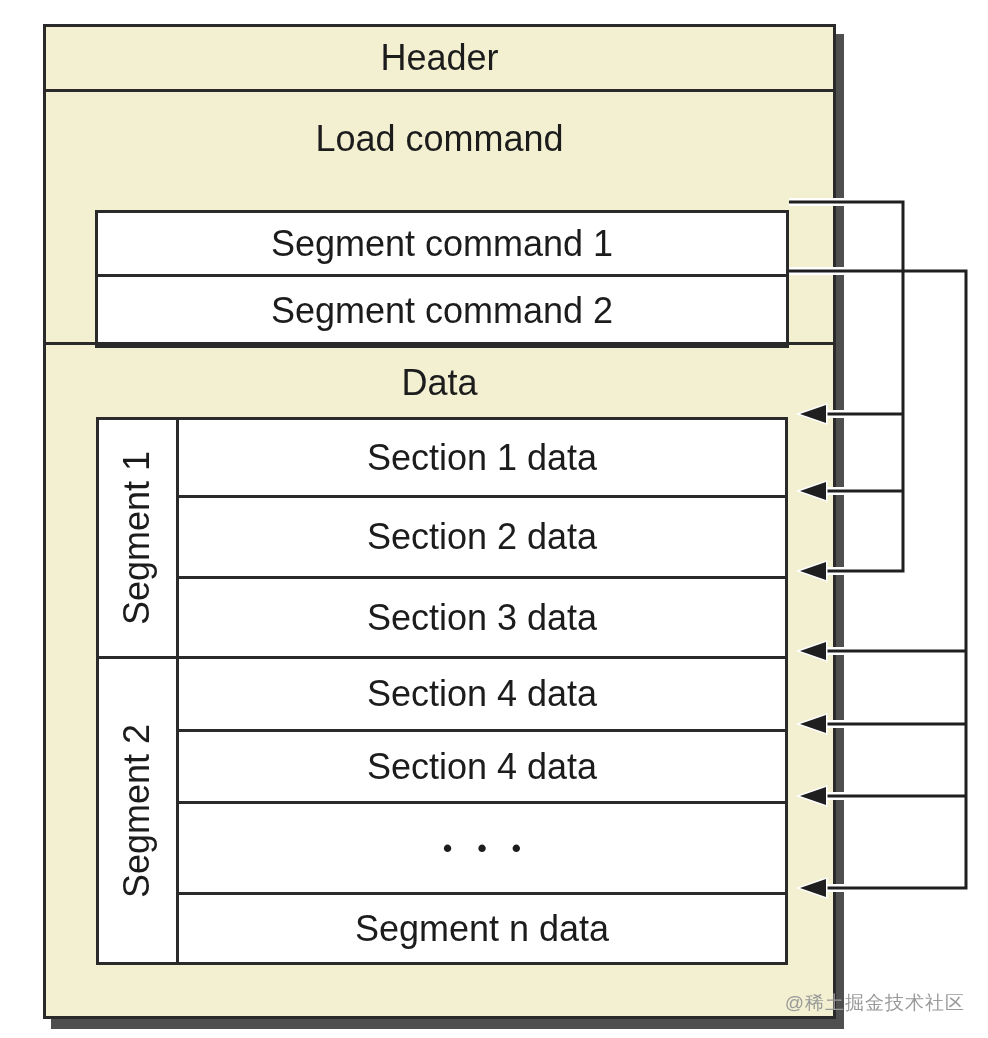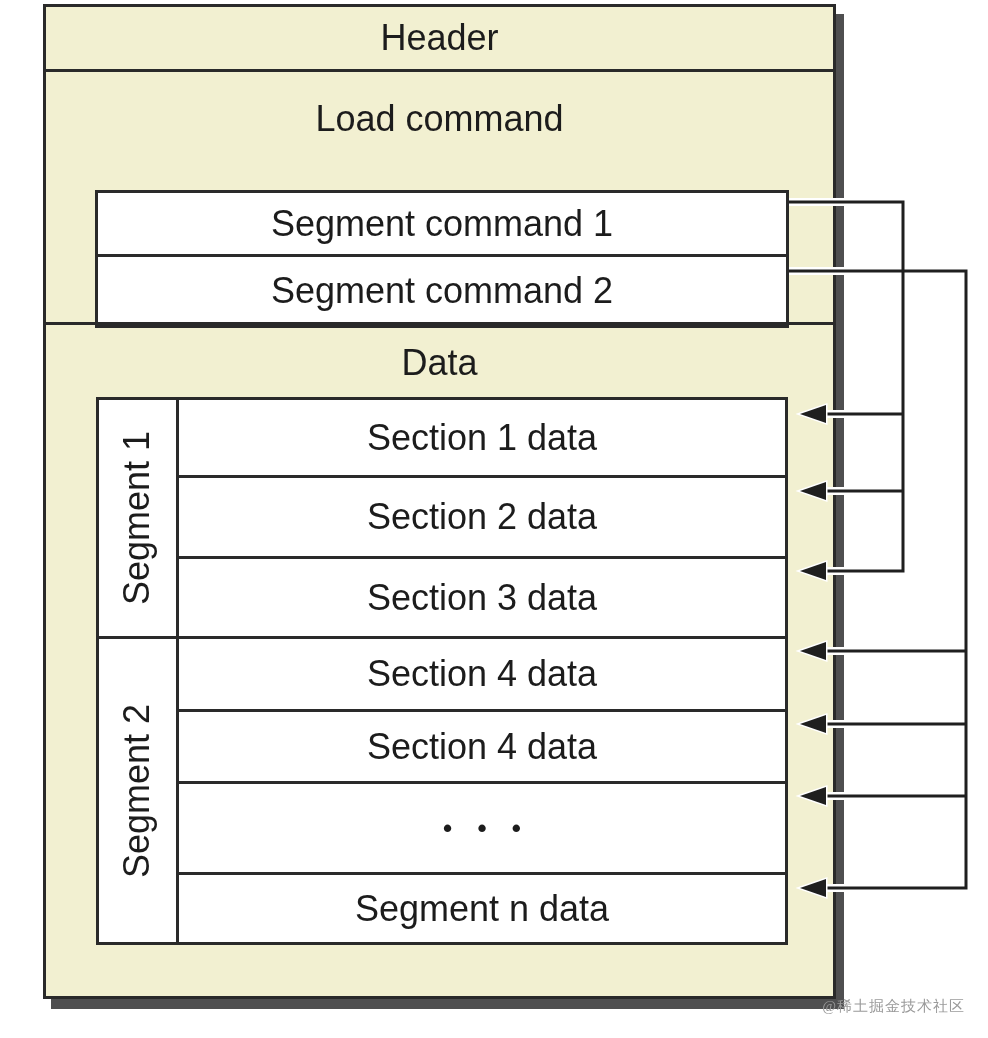--- a/index.html
+++ b/index.html
@@ -11,21 +11,21 @@
     --watermark-color:#9a9a9a;
   }
   html,body{margin:0;padding:0;background:#ffffff;}
   .canvas{
     position:relative;width:988px;height:1038px;background:#ffffff;
     font-family:"Liberation Sans","DejaVu Sans",sans-serif;color:#1c1c1c;
     overflow:hidden;
   }
   .label{font-size:36px;line-height:1;white-space:nowrap;}
   .outer-box{
-    position:absolute;left:43px;top:4px;width:793px;height:995px;
+    position:absolute;left:43px;top:24px;width:793px;height:995px;
     box-sizing:border-box;background:var(--box-fill);
     border:3px solid var(--border);
     box-shadow:8px 10px 0 0 var(--shadow);
   }
   .header-band{
     position:absolute;left:0;right:0;top:0;height:65px;box-sizing:border-box;
     border-bottom:3px solid var(--border);
     display:flex;align-items:center;justify-content:center;
   }
   .lc-label,.data-label{
@@ -75,22 +75,22 @@
   .ellipsis-label{font-size:26px;font-weight:700;letter-spacing:9px;padding-left:9px;}
   .connectors{
     position:absolute;left:0;top:0;width:988px;height:1038px;
     pointer-events:none;z-index:5;
   }
   .connectors .casing{stroke:#ffffff;stroke-width:8;fill:none;}
   .connectors .ink{stroke:var(--connector);stroke-width:3;fill:none;}
   .connectors .head{fill:var(--connector);stroke:#ffffff;stroke-width:3;paint-order:stroke;}
   .watermark{
     position:absolute;right:23px;bottom:22px;z-index:9;
-    font-size:15px;letter-spacing:1px;color:var(--watermark-color);
-    font-family:Liberation Serif, serif;
+    font-size:19px;letter-spacing:1px;color:var(--watermark-color);
+    font-family:Liberation Sans, sans-serif;
   }
 </style>
 </head>
 <body>
 
 <div class="canvas">
 
   <div class="outer-box">
 
     <div class="header-band">

